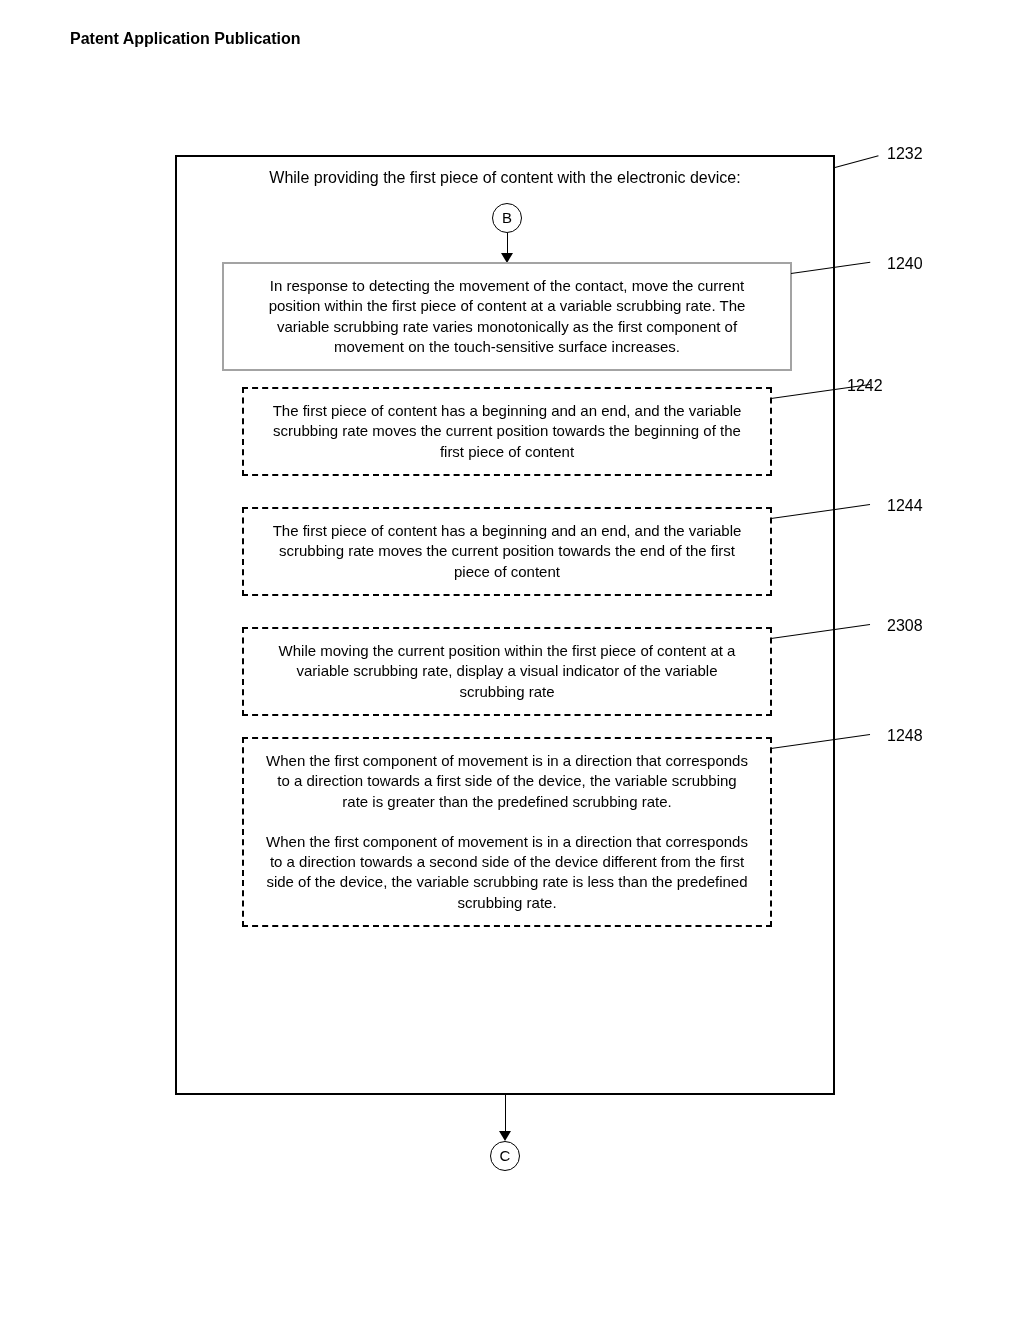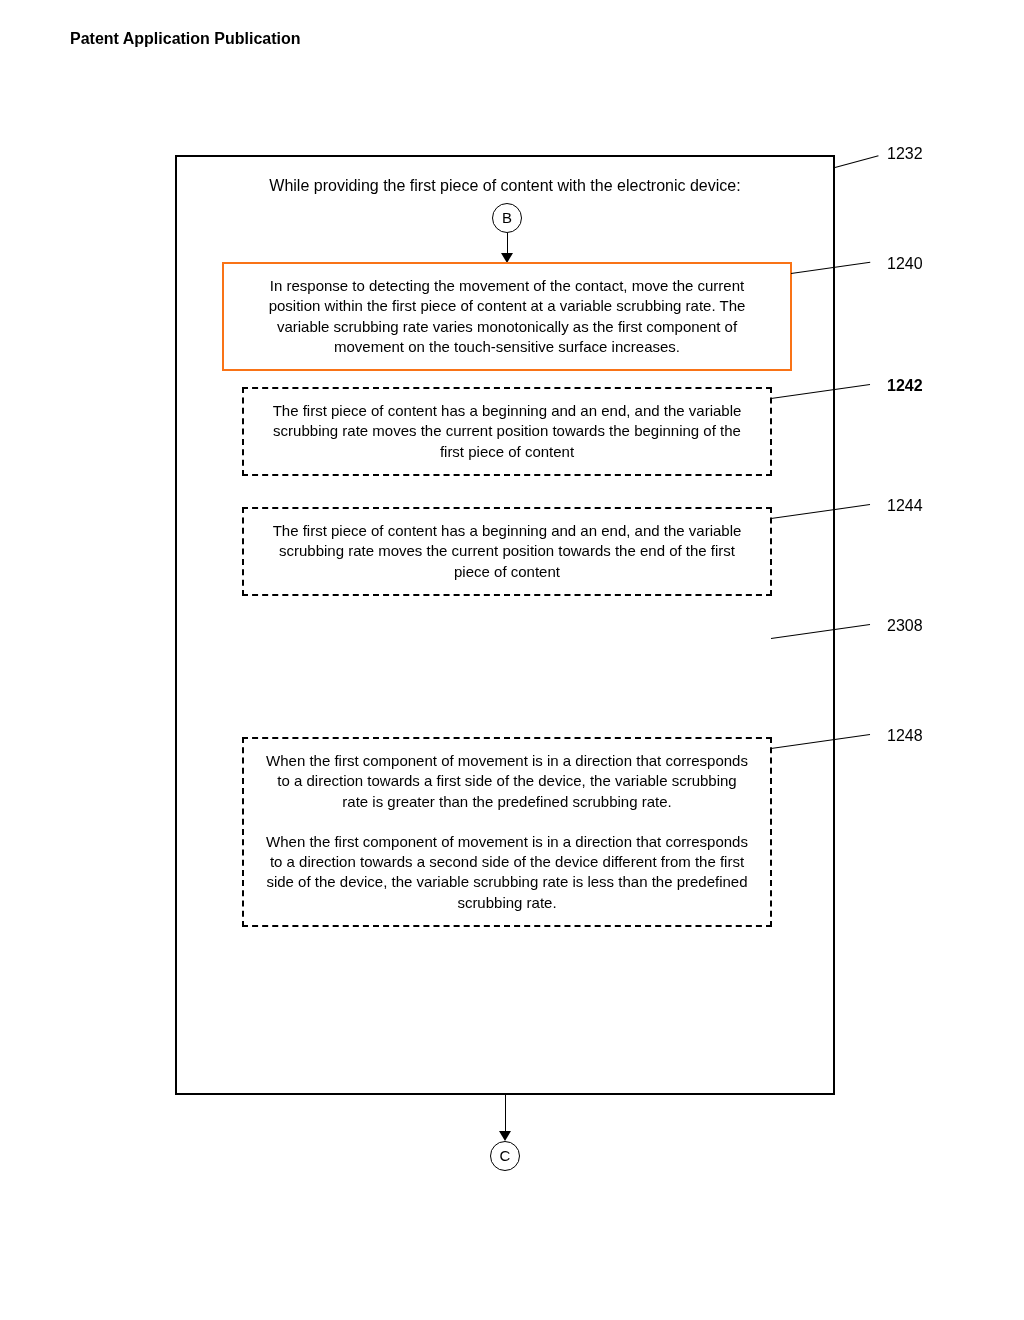--- a/index.html
+++ b/index.html
@@ -26,25 +26,24 @@
   }
   .outer-box {
     border: 2px solid #000;
     height: 940px;
     position: relative;
   }
   .outer-heading {
     text-align: center;
     font-size: 16px;
     padding-top: 12px;
-    margin-top: 8px;
   }
   
   .step-box {
-    border: 2px solid #f97316;
+    border: 2px solid #a3a3a3;
     position: absolute;
     text-align: center;
     font-size: 15px;
     line-height: 1.35;
     padding: 12px 20px;
   }
   .dashed-box {
     border: 2px dashed #000;
     position: absolute;
     text-align: center;
@@ -106,37 +105,38 @@
     <div class="circle" style="left:315px; top:46px;">B</div>
     <div class="vline" style="left:330px; top:76px; height:22px;"></div>
     <div class="arrow-down" style="left:324px; top:96px;"></div>
 
     <div class="step-box" style="left:45px; top:105px; width:570px;">In response to detecting the movement of the contact, move the current position within the first piece of content at a variable scrubbing rate.  The variable scrubbing rate varies monotonically as the first component of movement on the touch-sensitive surface increases.</div>
 
     <div class="dashed-box" style="left:65px; top:230px; width:530px;">The first piece of content has a beginning and an end, and the variable scrubbing rate moves the current position towards the beginning of the first piece of content</div>
 
     <div class="dashed-box" style="left:65px; top:350px; width:530px;">The first piece of content has a beginning and an end, and the variable scrubbing rate moves the current position towards the end of the first piece of content</div>
 
+    <div class="dashed-box" style="left:65px; top:470px; width:530px;">While moving the current position within the first piece of content at a variable scrubbing rate, display a visual indicator of the variable scrubbing rate</div>
 
     <div class="dashed-box" style="left:65px; top:580px; width:530px;">
       <div>When the first component of movement is in a direction that corresponds to a direction towards a first side of the device, the variable scrubbing rate is greater than the predefined scrubbing rate.</div>
       <div style="height:20px;"></div>
       <div>When the first component of movement is in a direction that corresponds to a direction towards a second side of the device different from the first side of the device, the variable scrubbing rate is less than the predefined scrubbing rate.</div>
     </div>
 
   </div>
 
   <div class="leader" style="left:660px; top:12px; width:45px; transform:rotate(-15deg); transform-origin:left;"></div>
   <div class="ref-num" style="left:712px; top:-10px;">1232</div>
 
   <div class="leader" style="left:616px; top:118px; width:80px; transform:rotate(-8deg); transform-origin:left;"></div>
   <div class="ref-num" style="left:712px; top:100px;text-align:center;">1240</div>
 
   <div class="leader" style="left:596px; top:243px; width:100px; transform:rotate(-8deg); transform-origin:left;"></div>
-  <div class="ref-num" style="left:712px; top:222px;font-weight:bold;">1242</div>
+  <div class="ref-num" style="left:672px; top:222px;">1242</div>
 
   <div class="leader" style="left:596px; top:363px; width:100px; transform:rotate(-8deg); transform-origin:left;"></div>
   <div class="ref-num" style="left:712px; top:342px;">1244</div>
 
   <div class="leader" style="left:596px; top:483px; width:100px; transform:rotate(-8deg); transform-origin:left;"></div>
   <div class="ref-num" style="left:712px; top:462px;">2308</div>
 
   <div class="leader" style="left:596px; top:593px; width:100px; transform:rotate(-8deg); transform-origin:left;"></div>
   <div class="ref-num" style="left:712px; top:572px;">1248</div>
 

